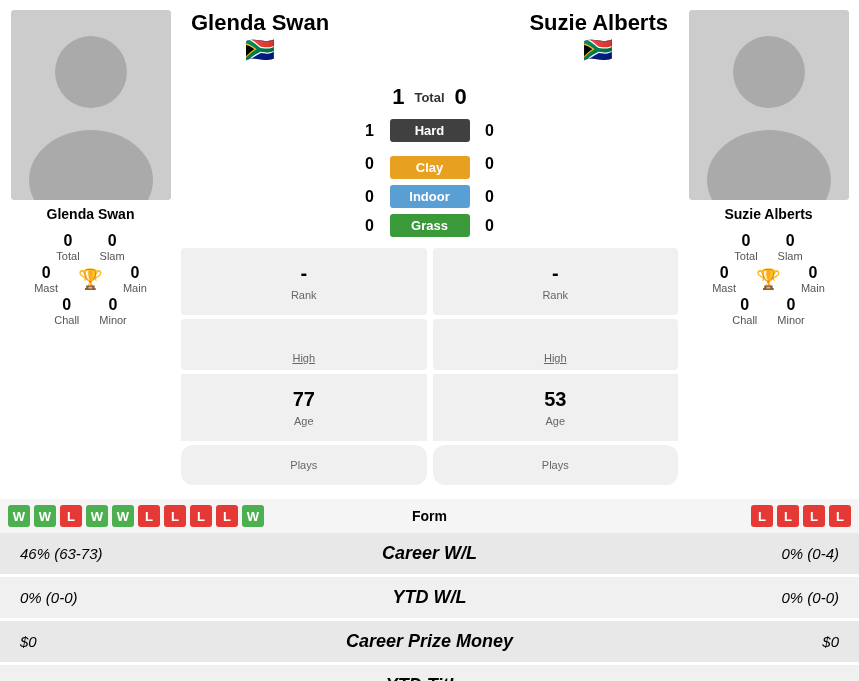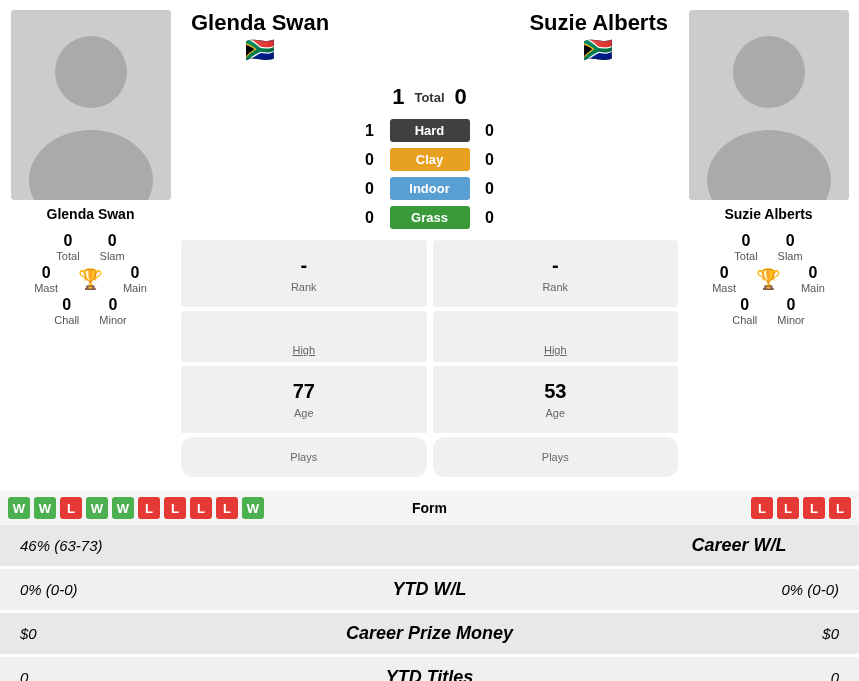--- a/index.html
+++ b/index.html
@@ -76,21 +76,21 @@
     }
 
     .court-score {
       font-size: 16px;
       font-weight: bold;
       width: 20px;
       text-align: center;
     }
 
     .court-hard { background: #404040; }
-    .court-clay { background: #e8a020; }
+    .court-clay { background: #e8a020; margin-top: 8px; }
     .court-indoor { background: #5a9fd4; }
     .court-grass { background: #3a9a3a; }
 
     
     .form-section {
       display: flex;
       flex-direction: row;
       align-items: center;
       padding: 6px 8px;
       background: #f5f5f5;
@@ -543,20 +543,21 @@
         <span class="form-badge form-l">L</span>
         <span class="form-badge form-l">L</span>
         <span class="form-badge form-l">L</span>
       </div>
   </div>
 
   <div class="bottom-rows" id="stats-rows">
       <div class="bottom-row">
         <span class="br-left">46% (63-73)</span>
         <span class="br-center">Career W/L</span>
+        <span class="br-right">0% (0-4)</span>
       </div>
       <div class="bottom-row">
         <span class="br-left">0% (0-0)</span>
         <span class="br-center">YTD W/L</span>
         <span class="br-right">0% (0-0)</span>
       </div>
       <div class="bottom-row">
         <span class="br-left">$0</span>
         <span class="br-center">Career Prize Money</span>
         <span class="br-right">$0</span>

